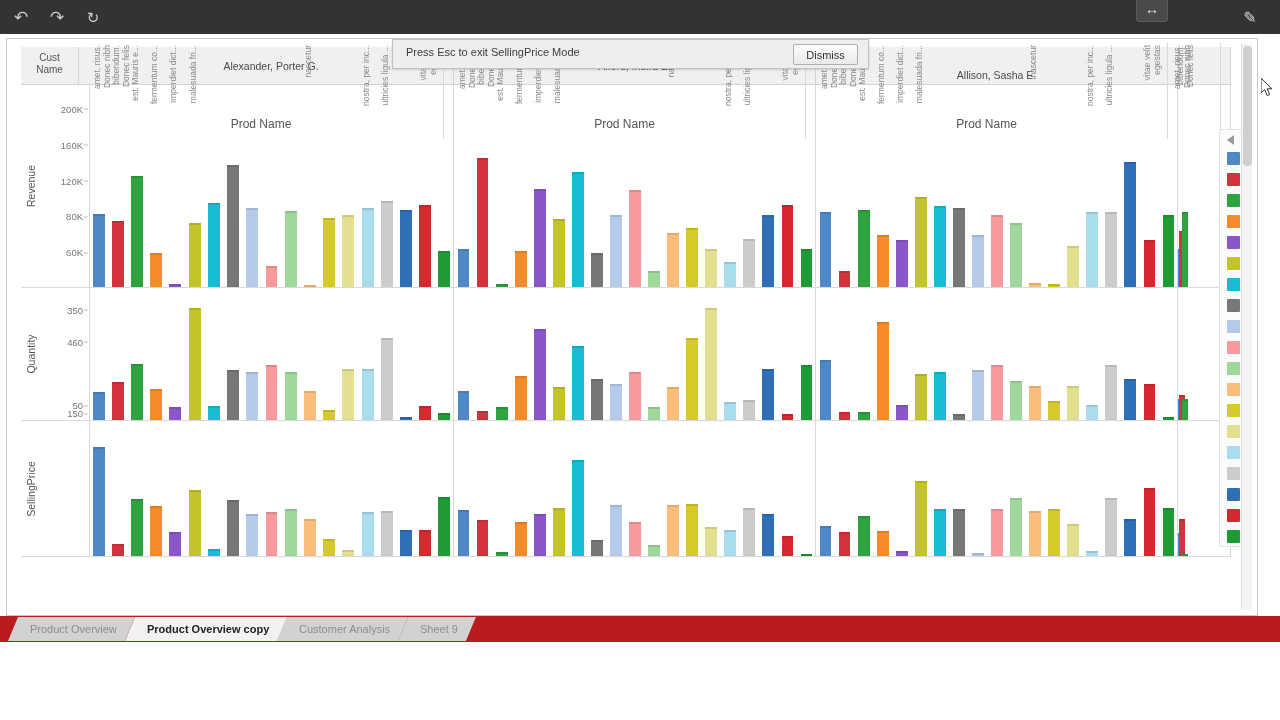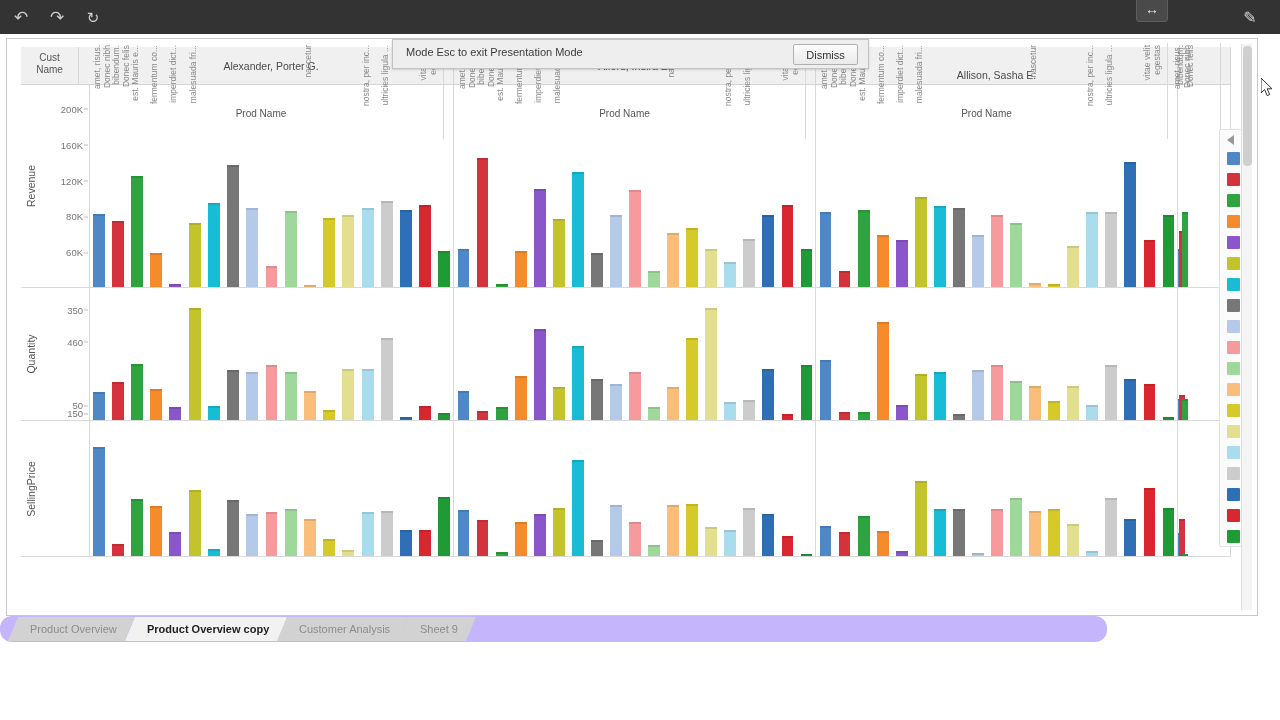--- a/index.html
+++ b/index.html
@@ -115,22 +115,22 @@
   }
   .xlab-panel { position:absolute; top:0; height:96px; border-right:1px solid #d9d9d9;}
   .xlab {
     position:absolute; top:2px; height:62px; width:62px;
     transform-origin: 0 0;
     transform: rotate(-90deg) translate(-62px, 0);
     font-size:8.5px; color:#8a8a8a; line-height:9.5px;
     text-align:right; white-space:normal; overflow:hidden;
   }
   .xtitle {
-    position:absolute; bottom:20px; width:100%; text-align:center;
-    font-size:10px; color:#555;
+    position:absolute; bottom:8px; width:100%; text-align:center;
+    font-size:12px; color:#555;
   }
 
   
   .legend {
     position:absolute; right:6px; top:86px; width:28px; height:418px;
     background:#fbfbfb; border:1px solid #e2e2e2; border-radius:2px;
   }
   .legend-collapse {
     position:absolute; left:7px; top:5px; width:0;height:0;
     border-top:5px solid transparent; border-bottom:5px solid transparent;
@@ -145,23 +145,22 @@
     position:absolute; right:1px; top:1px; width:11px; bottom:1px;
     background:#f4f4f4; border-left:1px solid #e0e0e0;
   }
   .vthumb {
     position:absolute; left:1px; top:2px; width:9px; height:120px;
     background:#cfcfcf; border-radius:4px;
   }
 
   
   .tabbar {
-    position:absolute; left:0; top:616px; width:1107px; height:26px;
-    background:#c4b5fd;
-    border-radius:12px;
+    position:absolute; left:0; top:616px; width:1280px; height:26px;
+    background:#b91c1c;
   }
   .tab {
     position:absolute; top:1px; height:24px;
     background:#d2d2d2; color:#8d8d8d;
     font-size:11px; line-height:24px; padding:0 18px 0 22px;
     cursor:pointer; white-space:nowrap;
     clip-path: polygon(10px 0, 100% 0, calc(100% - 10px) 100%, 0 100%);
   }
   .tab.active { background:#f2f2f2; color:#222; font-weight:bold; }
 
@@ -869,21 +868,21 @@
           </div>
       </div>
 
       <div class="vscroll">
         <div class="vthumb"></div>
       </div>
     </div>
   </div>
 
   <div class="pres-banner">
-    <div class="pres-text">Mode Esc to exit Presentation Mode</div>
+    <div class="pres-text">Press Esc to exit SellingPrice Mode</div>
     <div class="pres-dismiss">Dismiss</div>
   </div>
 
   <div class="tabbar">
     <div id="tabs">
         <div class="tab" style="left: 8px;">Product Overview</div>
         <div class="tab active" style="left: 125px;">Product Overview copy</div>
         <div class="tab" style="left: 277px;">Customer Analysis</div>
         <div class="tab" style="left: 398px;">Sheet 9</div>
       </div>

